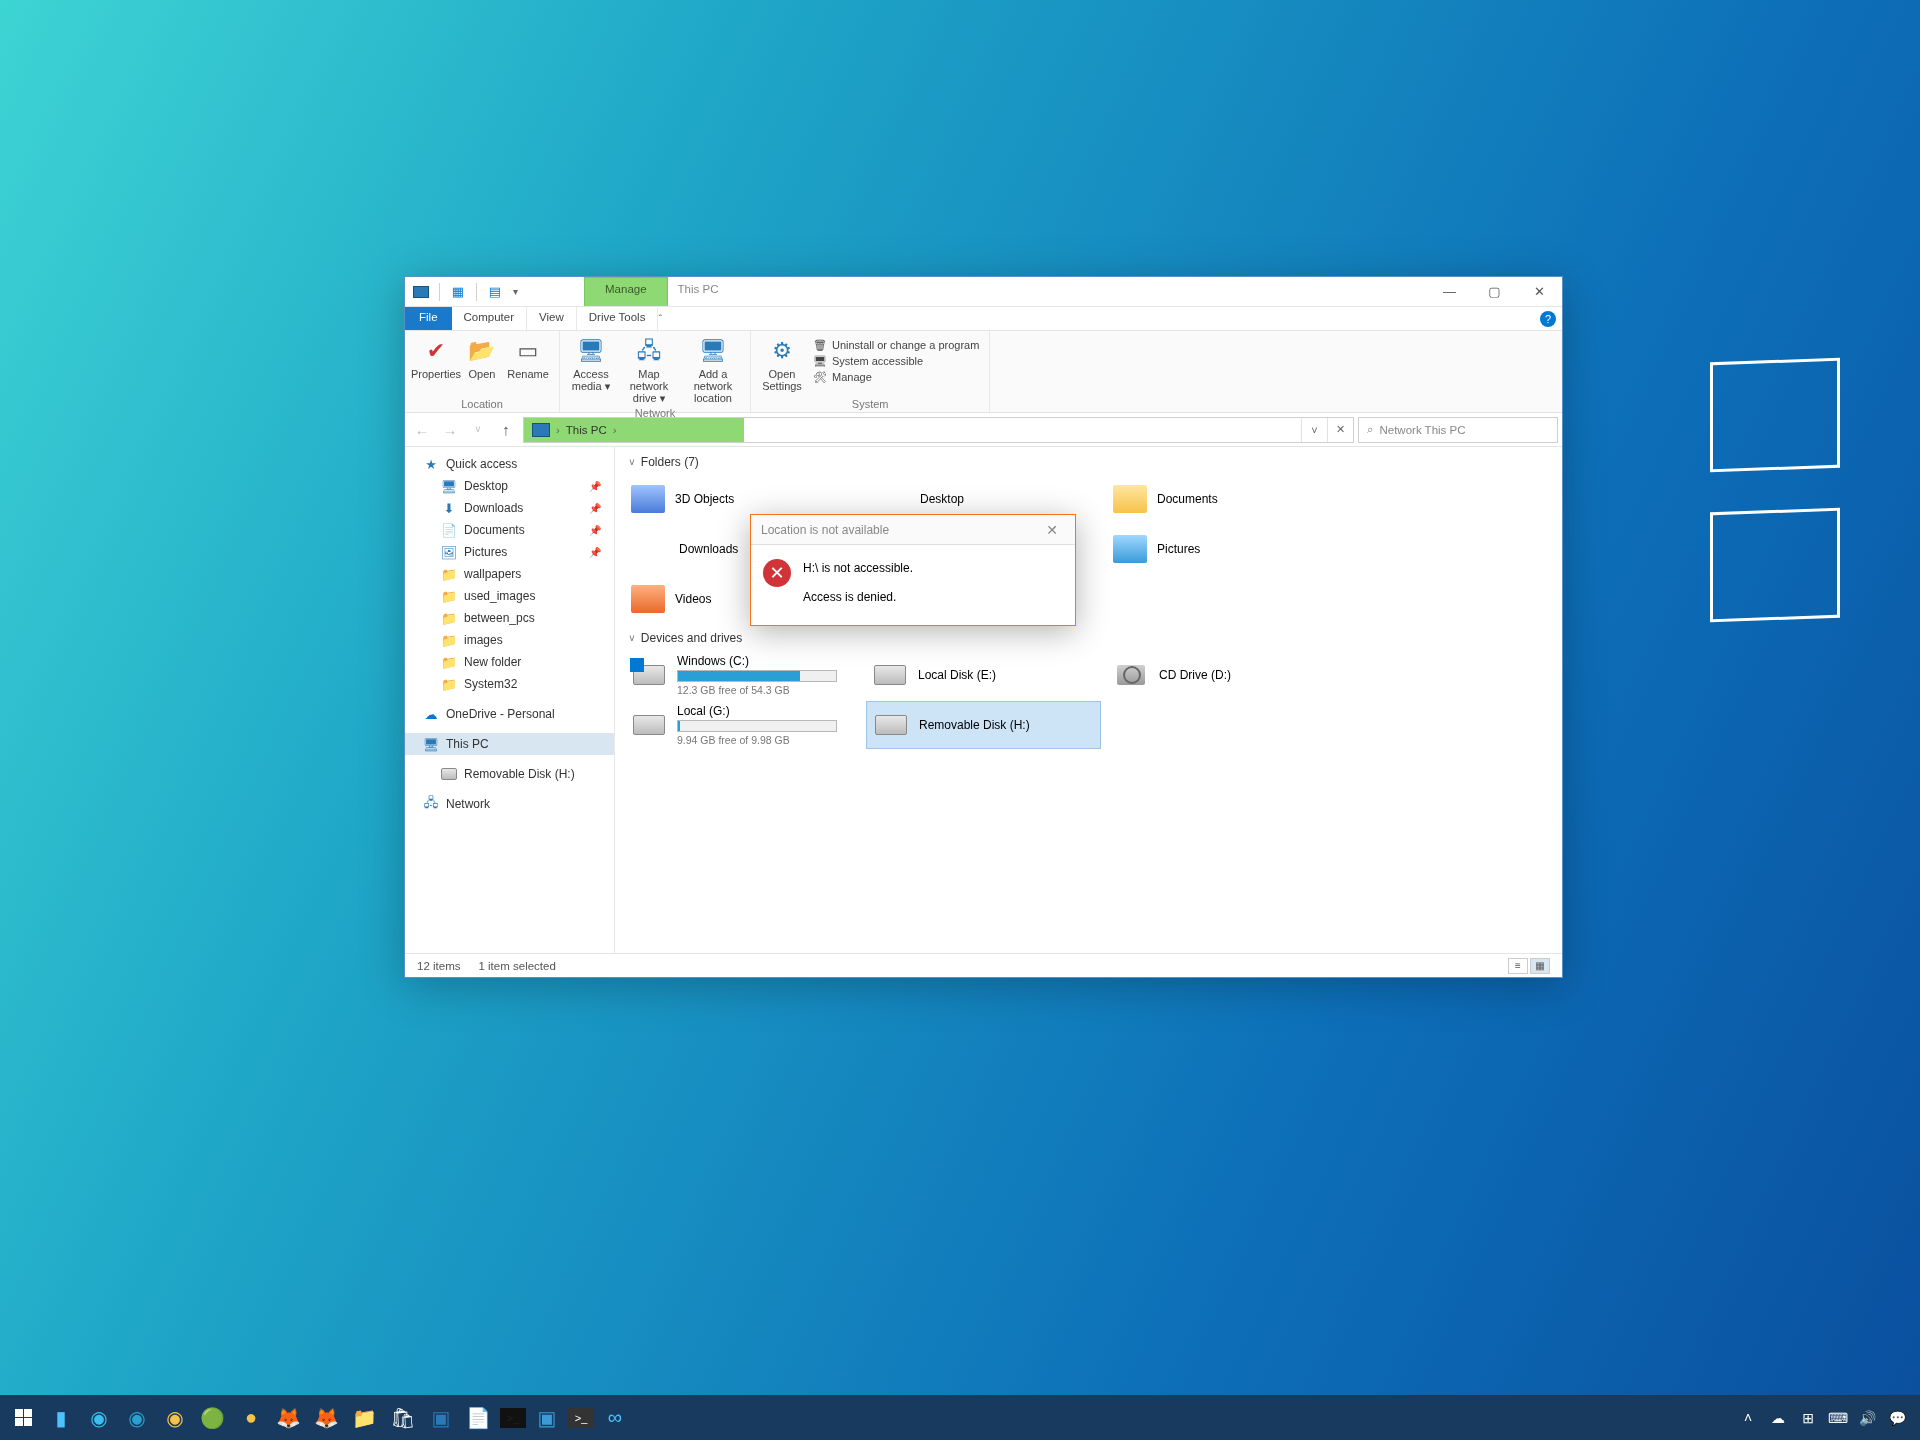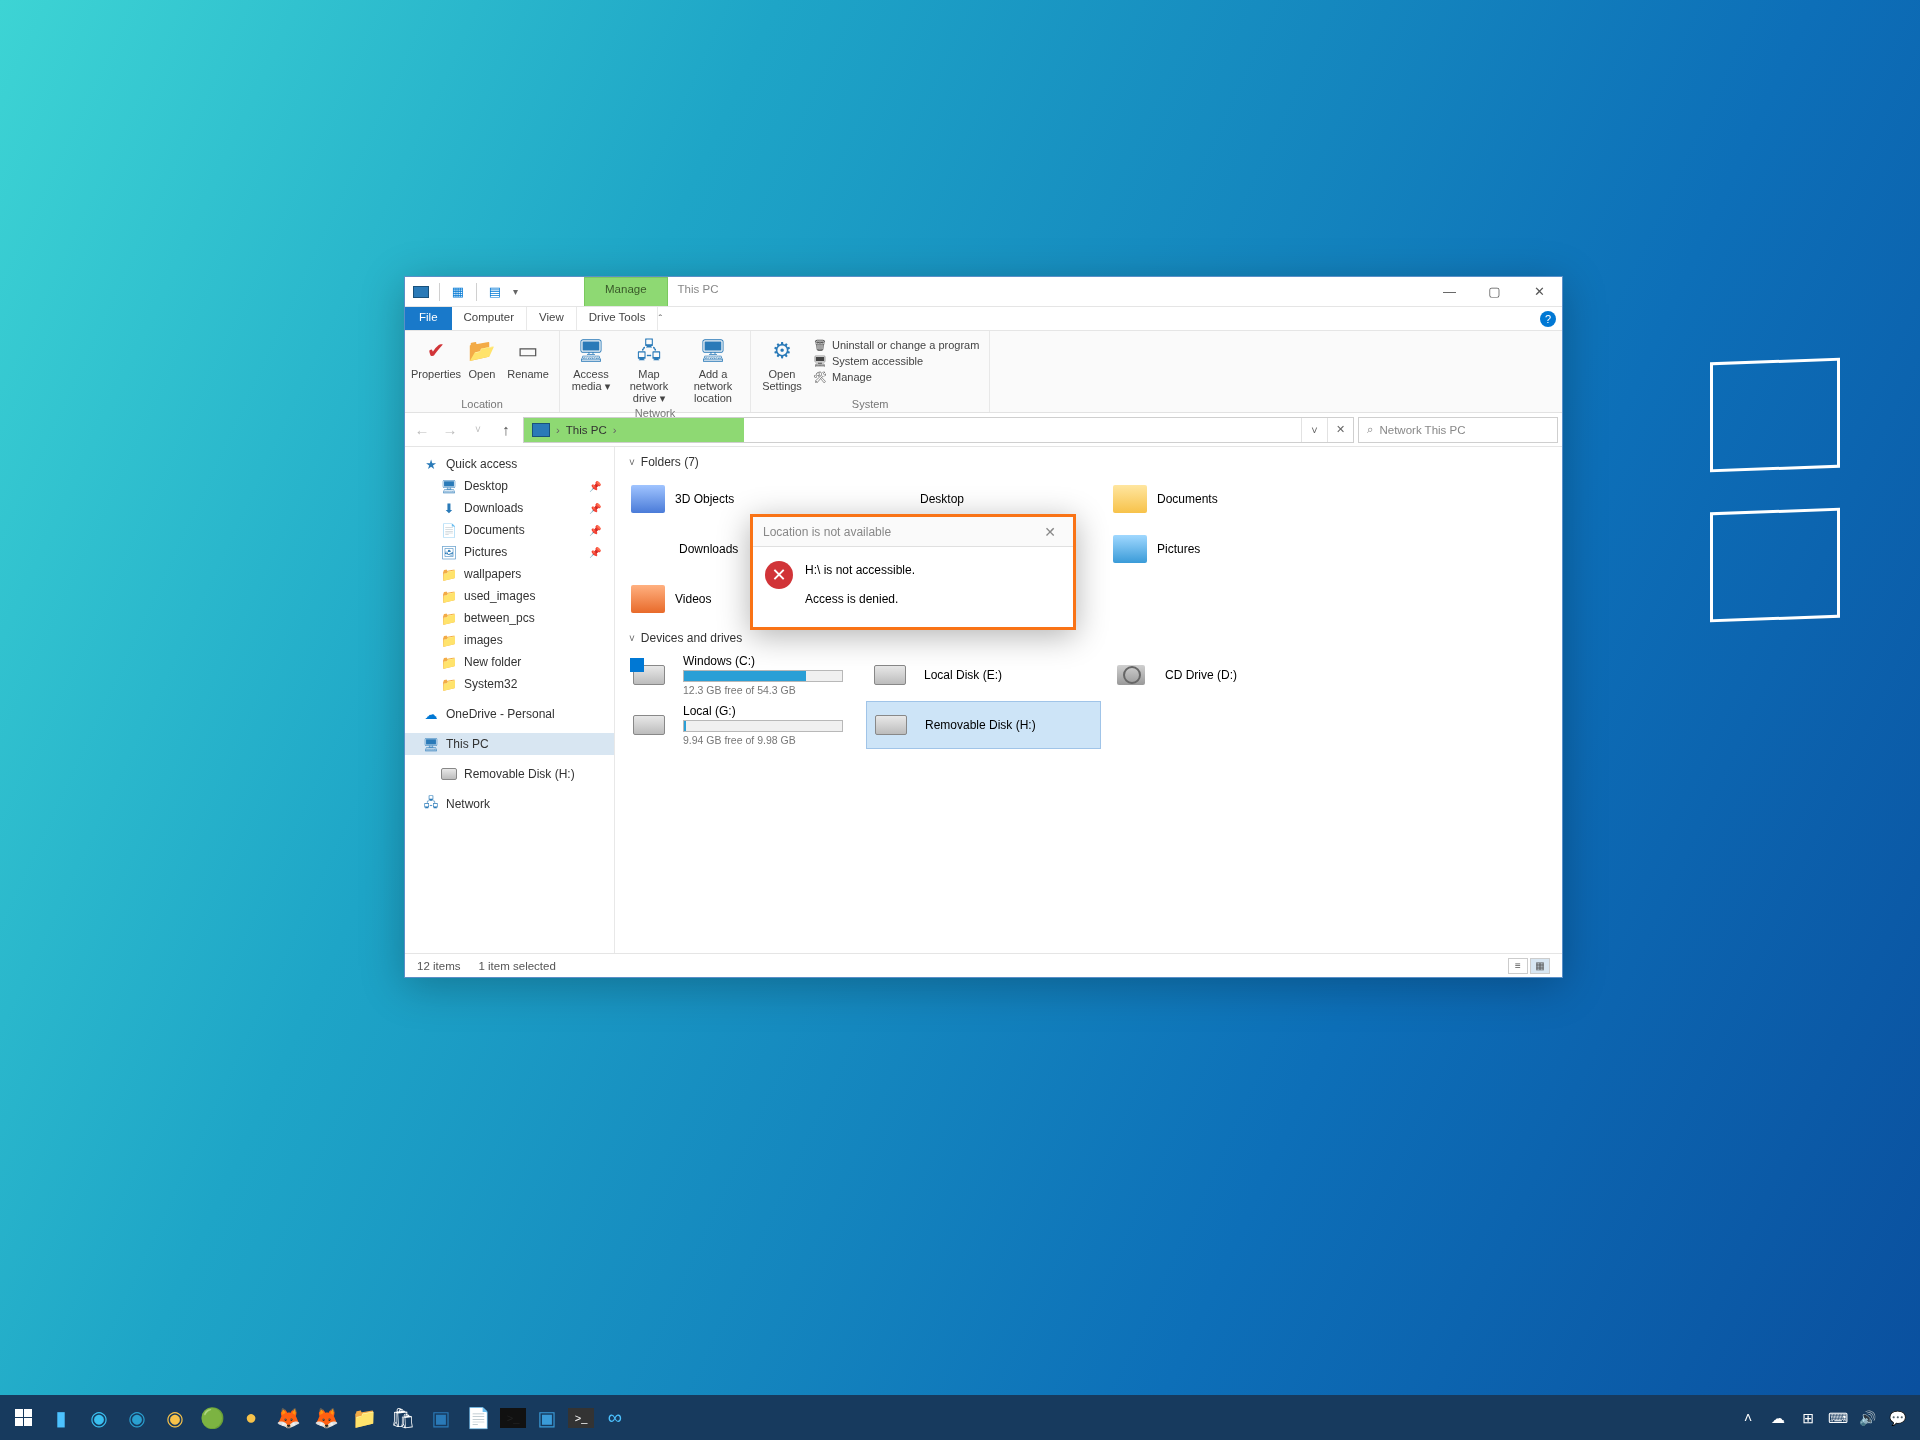--- a/index.html
+++ b/index.html
@@ -68,41 +68,41 @@
 .sect-head { display: flex; align-items: center; gap: 6px; color: #333; font-size: 12px; padding: 8px 4px 6px; }
 .sect-head .chev { color: #666; font-size: 10px; }
 .folders-grid { display: grid; grid-template-columns: repeat(3, 235px); gap: 2px 6px; }
 .fitem { display: flex; align-items: center; gap: 10px; padding: 2px 6px; height: 48px; font-size: 12px; }
 .ficon { width: 38px; height: 38px; display: flex; align-items: center; justify-content: center; font-size: 28px; } .ficon.dl { color: #3a9bd8; } .ficon.desk { color: #3a9bd8; }
 .ficon.docs { background: linear-gradient(#ffe6a0,#f7c24a); border-radius: 2px; width: 34px; height: 28px; }
 .ficon.pic { background: linear-gradient(#a0d8ff,#3a9bd8); border-radius: 2px; width: 34px; height: 28px; }
 .ficon.vid { background: linear-gradient(#ffb080,#e86a2a); border-radius: 2px; width: 34px; height: 28px; }
 .ficon.obj3d { background: linear-gradient(#a0c4ff,#4a7bd8); border-radius: 2px; width: 34px; height: 28px; }
 
-.drive-item { display: flex; gap: 16px; padding: 2px 6px; height: 48px; font-size: 12px; width: 235px; align-items: center; }
+.drive-item { display: flex; gap: 10px; padding: 2px 6px; height: 48px; font-size: 12px; width: 235px; align-items: center; }
 .drive-item.sel { background: #cde4f7; border: 1px solid #a0c4e8; }
 .drive-ico { width: 36px; height: 32px; display: flex; align-items: center; justify-content: center; }
 .drive-body { display: flex; flex-direction: column; gap: 2px; flex: 1; }
 .drive-bar { height: 12px; border: 1px solid #b8b8b8; background: #f0f0f0; position: relative; width: 160px; }
 .drive-bar .fill { position: absolute; left: 0; top: 0; bottom: 0; background: #2a9fd6; }
 .drive-free { font-size: 10.5px; color: #777; }
 
 
 .hdd { width: 32px; height: 20px; background: linear-gradient(#e8e8e8,#bcbcbc); border: 1px solid #888; border-radius: 2px; position: relative; }
 .hdd.win::before { content: ""; position: absolute; left: -4px; top: -8px; width: 14px; height: 14px; background: #0078d4; }
 .cdrom { width: 28px; height: 20px; background: linear-gradient(#d0d0d0,#999); border-radius: 2px; position: relative; }
 .cdrom::after { content: ""; position: absolute; width: 14px; height: 14px; border: 2px solid #666; border-radius: 50%; left: 6px; top: 1px; }
 
 .statusbar { height: 24px; border-top: 1px solid #e5e5e5; display: flex; align-items: center; font-size: 11.5px; color: #555; padding: 0 12px; gap: 18px; }
 .statusbar .viewbtns { margin-left: auto; display: flex; gap: 2px; }
 .statusbar .vbtn { width: 20px; height: 16px; border: 1px solid #ccc; display: flex; align-items: center; justify-content: center; font-size: 10px; }
 .statusbar .vbtn.act { background: #d8e6f2; }
 
 
-.dialog { position: absolute; left: 750px; top: 514px; width: 326px; background: #1d4ed8; border: 3px solid #f97316; box-shadow: 0 6px 30px rgba(0,0,0,.3); font-size: 12px; }
+.dialog { position: absolute; left: 750px; top: 514px; width: 326px; background: #1d4ed8; border: 1px solid #f97316; box-shadow: 0 6px 30px rgba(0,0,0,.3); font-size: 12px; }
 .dialog .dtitle { height: 30px; display: flex; align-items: center; padding: 0 10px; color: #888; background: #fafafa; border-bottom: 1px solid #e0e0e0; }
 .dialog .dclose { margin-left: auto; color: #888; font-size: 14px; width: 26px; text-align: center; }
 .dialog .dbody { background: #fff; padding: 14px 12px 18px; display: flex; gap: 12px; }
 .dialog .derricon { width: 28px; height: 28px; background: #d13438; border-radius: 50%; color: #fff; display: flex; align-items: center; justify-content: center; font-size: 18px; flex-shrink: 0; }
 .dialog .dtext { line-height: 1.6; }
 .dialog .dbtns { padding: 10px 12px; display: flex; justify-content: flex-end; background: #f0f0f0; }
 .dialog .dbtn { border: 2px solid #0078d4; background: #e5f1fb; padding: 2px 26px; font-size: 11.5px; }
 
 
 .taskbar { position: absolute; bottom: 0; left: 0; right: 0; height: 45px; background: #173a5e; display: flex; align-items: center; padding: 0 6px; }

